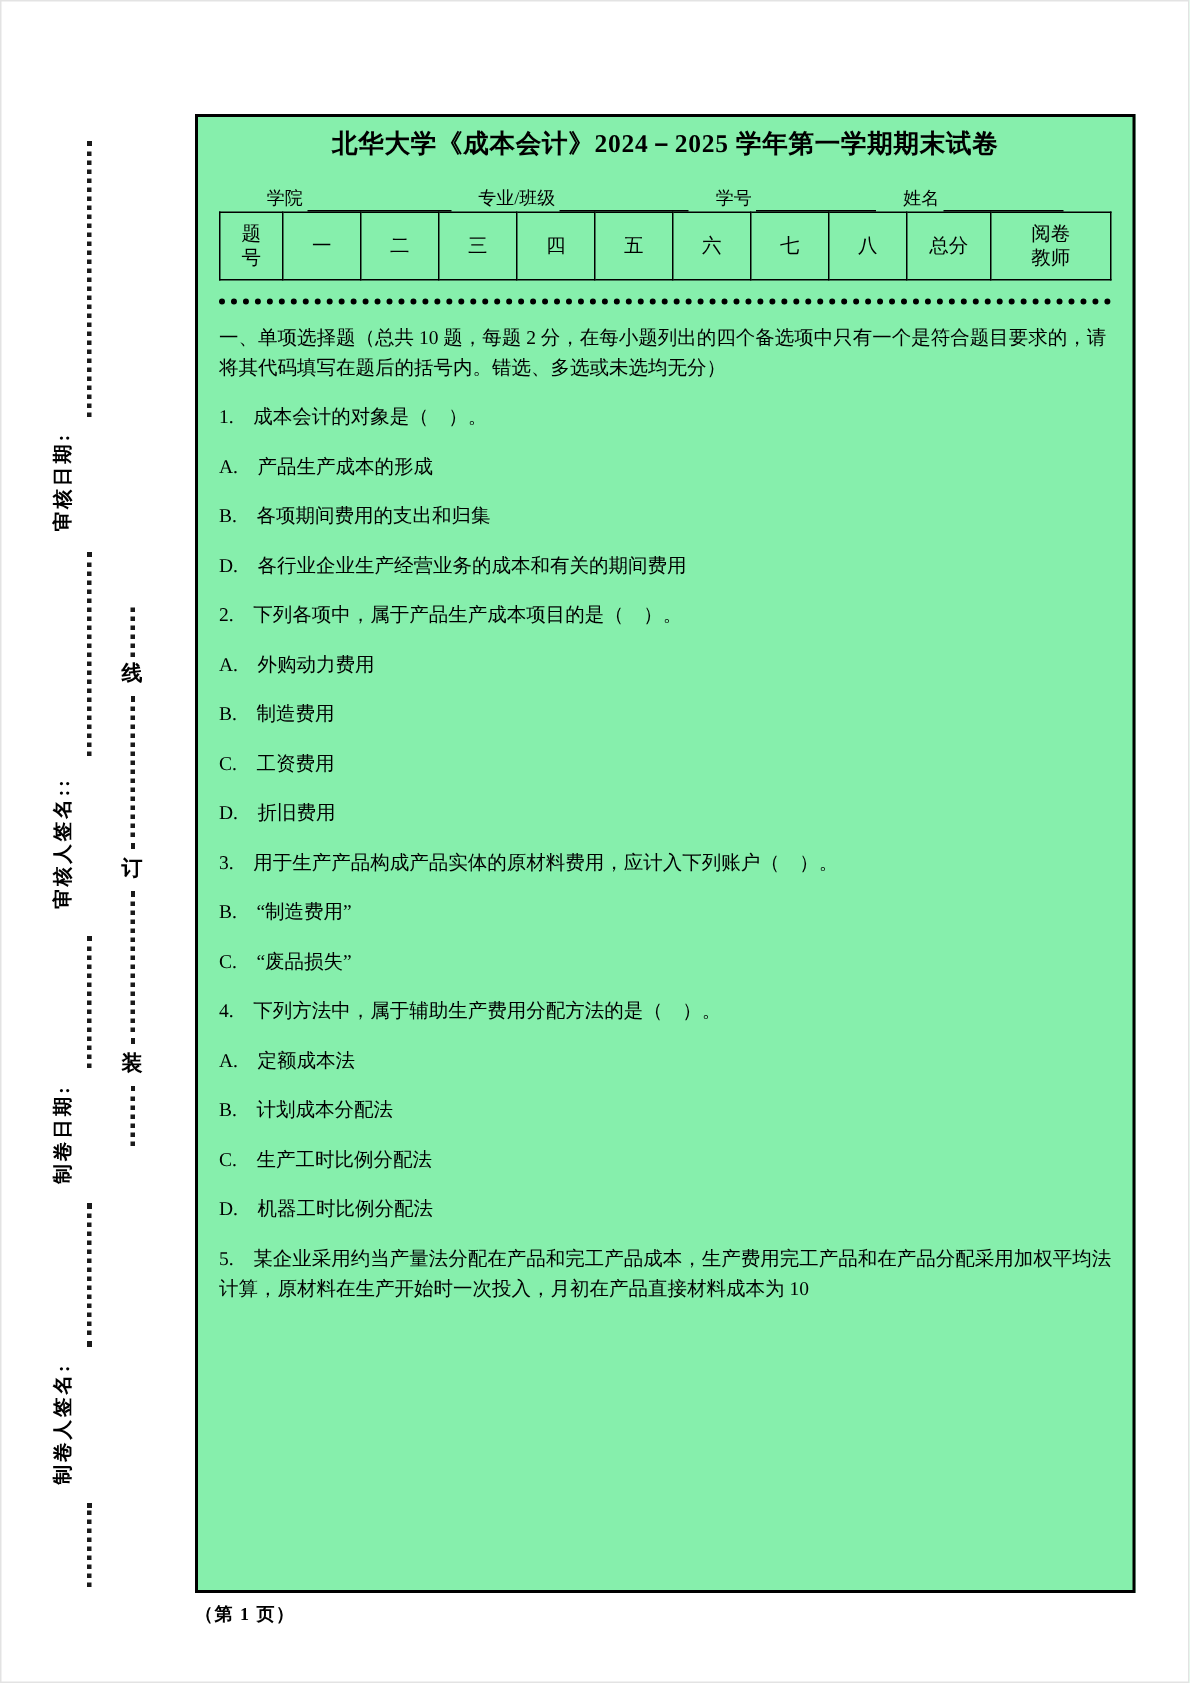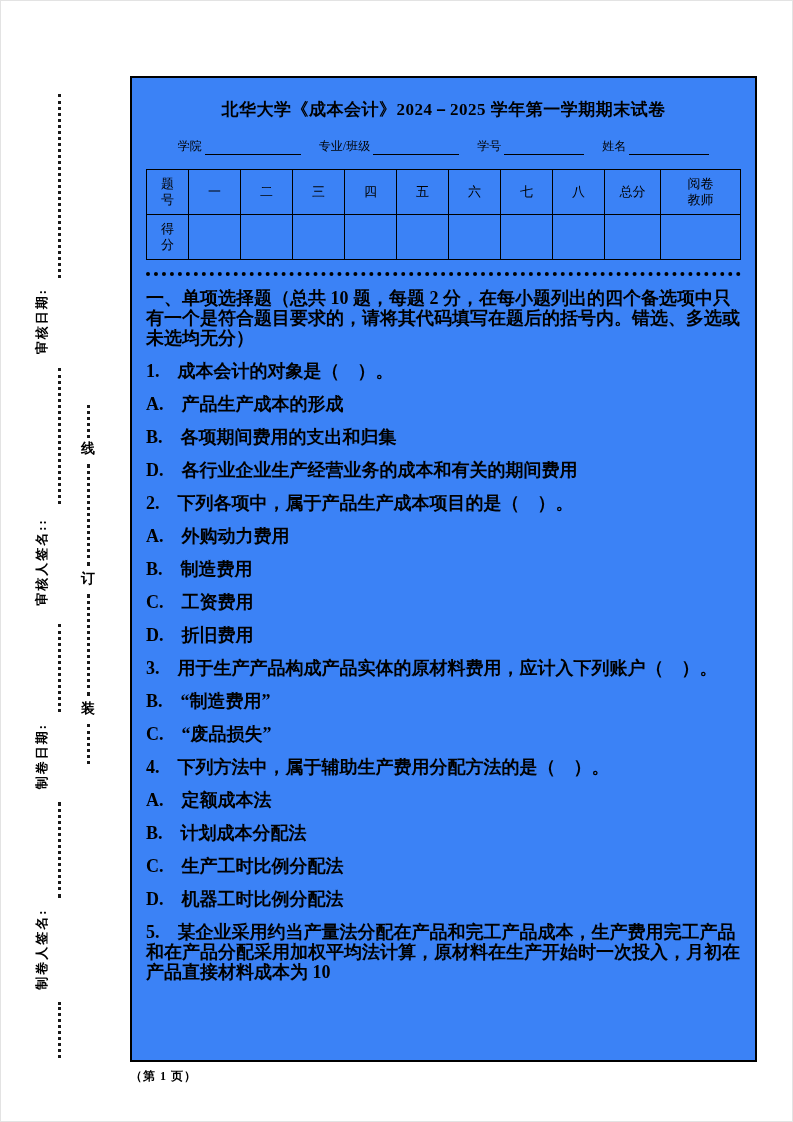--- a/index.html
+++ b/index.html
@@ -26,59 +26,58 @@
   }
   .vdots.rail2 { left:87px; border-left:3px dotted #1a1a1a; }
   .bchar {
     position:absolute; left:79px; width:18px; text-align:center;
     font-size:14px; font-weight:bold;
   }
 
   
   .frame {
     position:absolute; left:130px; top:76px; width:627px; height:986px;
-    border:2px solid #000; padding:16px 14px; background:#3b82f6;
+    border:2px solid #000; padding:2px 14px; background:#86efac;
   }
   .title {
     text-align:center; font-size:17px; font-weight:bold;
     letter-spacing:0.5px; margin-top:4px; line-height:24px;
   }
   .info-row {
     display:flex; justify-content:center; gap:18px;
     margin-top:16px; font-size:12px; align-items:flex-end;text-align:center;
   }
   .info-item { white-space:nowrap; }
   .fill-line {
     display:inline-block; border-bottom:1px solid #000;
     height:13px; margin-left:3px; vertical-align:bottom;
   }
   .fl-college { width:96px; }
   .fl-class   { width:86px; }
   .fl-id      { width:80px; }
   .fl-name    { width:80px; }
 
   .score-table {
-    width:100%; border-collapse:collapse; margin-top:14px; table-layout:fixed;
+    width:100%; border-collapse:collapse; table-layout:fixed;
   }
   .score-table td {
     border:1.5px solid #000; height:45px; text-align:center;
     font-size:13px; vertical-align:middle; padding:1px;
   }
   .v2 { display:inline-block; word-break:break-all; line-height:1.25; }
   .v2.one { max-width:14px; }
   .v2.two { max-width:28px; }
 
   .dots-sep {
     margin:12px 0 12px; border-top:4px dotted #000; height:0;
   }
 
   .line {
-    font-size:18px; line-height:20px; margin-bottom:13px;
+    font-size:13px; line-height:20px; margin-bottom:13px;
     white-space:pre-wrap;
-    font-weight:bold;
   }
 
   .footer {
     position:absolute; left:130px; top:1068px; width:627px;
     font-size:12px; font-weight:bold; letter-spacing:1px;
   }
 </style>
 </head>
 <body>
 
@@ -136,33 +135,20 @@
           <td>二</td>
           <td>三</td>
           <td>四</td>
           <td>五</td>
           <td>六</td>
           <td>七</td>
           <td>八</td>
           <td>总分</td>
           <td><span class="v2 two">阅卷教师</span></td>
         </tr>
-        <tr>
-          <td><span class="v2 one">得分</span></td>
-          <td></td>
-          <td></td>
-          <td></td>
-          <td></td>
-          <td></td>
-          <td></td>
-          <td></td>
-          <td></td>
-          <td></td>
-          <td></td>
-        </tr>
       </tbody>
     </table>
 
     <div class="dots-sep"></div>
 
     <p class="line">一、单项选择题（总共 10 题，每题 2 分，在每小题列出的四个备选项中只有一个是符合题目要求的，请将其代码填写在题后的括号内。错选、多选或未选均无分）</p>
 
     <p class="line">1.　成本会计的对象是（　）。</p>
     <p class="line">A.　产品生产成本的形成</p>
     <p class="line">B.　各项期间费用的支出和归集</p>

